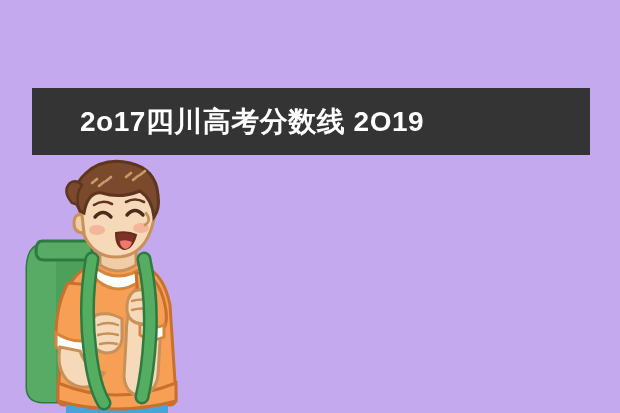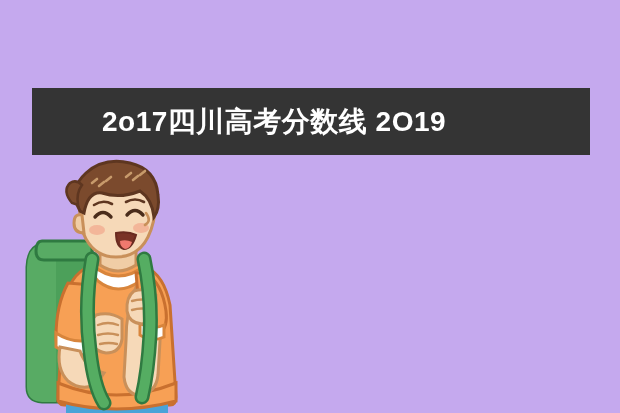--- a/index.html
+++ b/index.html
@@ -25,21 +25,21 @@
   .title-banner {
     position: absolute;
     left: 32px;
     top: 88px;
     width: 558px;
     height: 67px;
     background: #343434;
     display: flex;
     align-items: center;
     box-sizing: border-box;
-    padding-left: 70px;
+    padding-left: 48px;
   }
   .title-text {
     color: #ffffff;
     font-size: 28px;
     font-weight: bold;
     letter-spacing: 0.5px;
     line-height: 1;
     white-space: nowrap;
     font-family: "Liberation Sans", "DejaVu Sans", sans-serif;
   }

